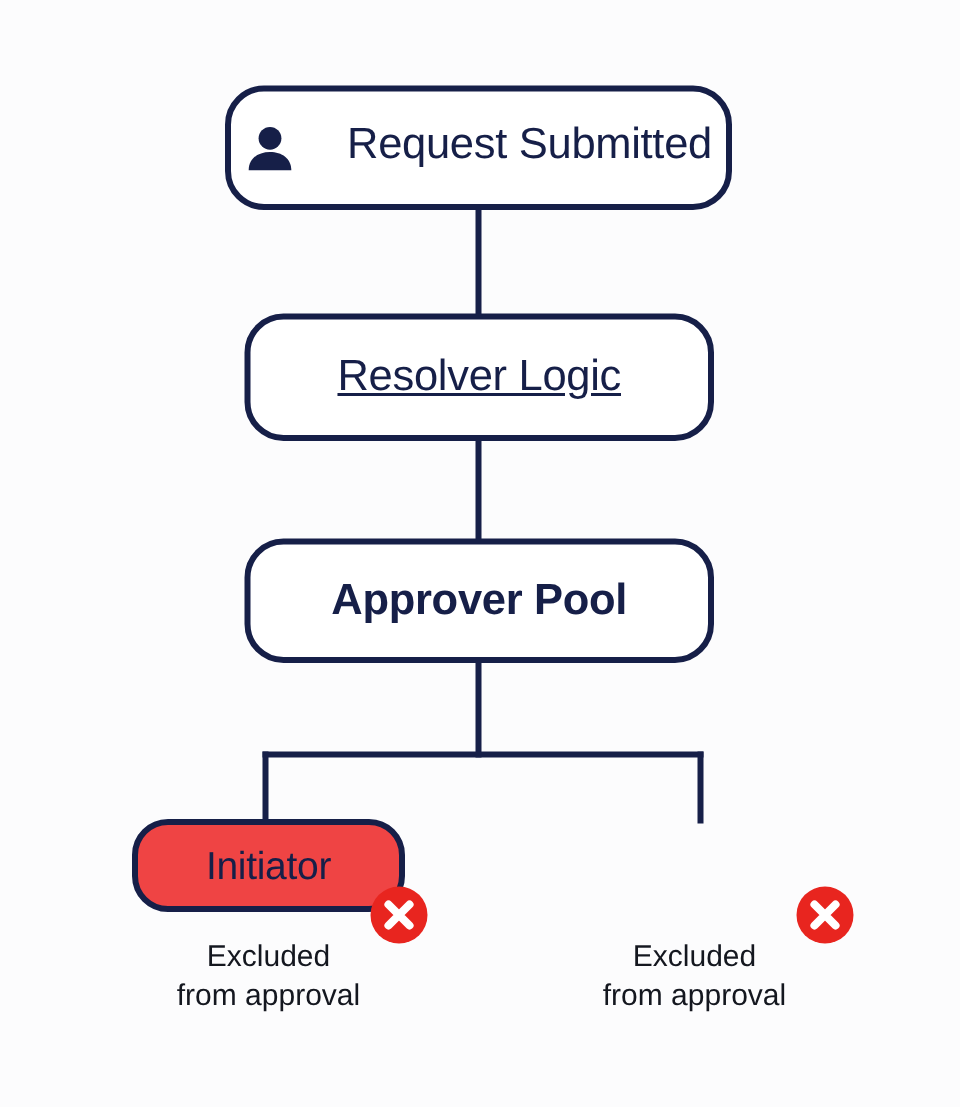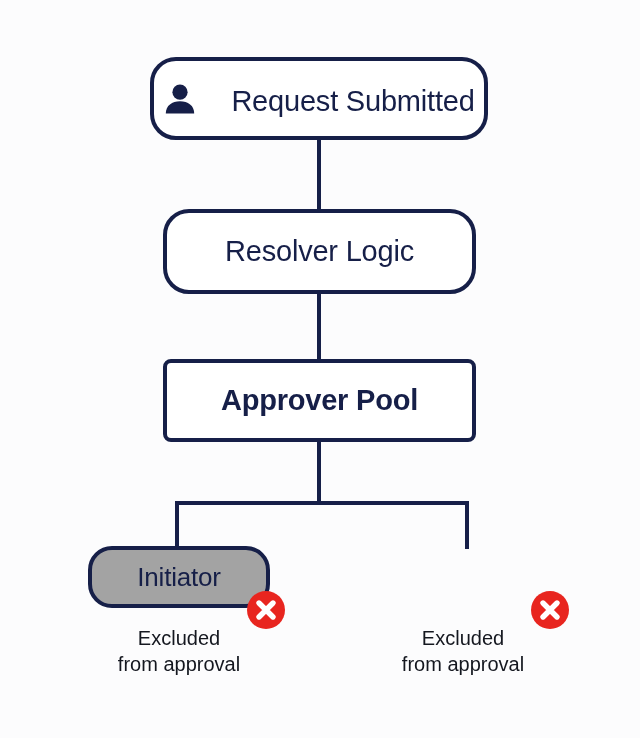--- a/index.html
+++ b/index.html
@@ -52,53 +52,54 @@
   
   #node-request {
     left: 150px;
     top: 57px;
     width: 338px;
     height: 83px;
     border-radius: 26px;
   }
   #node-request .inner {
     display: flex;
-    align-items: flex-end;
+    align-items: flex-start;
     gap: 34px;
   }
   .person-icon {
     width: 34px;
     height: 34px;
     display: block;
     flex: 0 0 auto;
   }
 
   
   #node-resolver {
     left: 163px;
     top: 209px;
     width: 313px;
     height: 85px;
     border-radius: 26px;
+    text-decoration: underline;
   }
 
   
   #node-approver {
     left: 163px;
     top: 359px;
     width: 313px;
     height: 83px;
-    border-radius: 8px;
+    border-radius: 26px;
   }
 
   
   .leaf {
     position: absolute;
     box-sizing: border-box;
-    background: #a3a3a3;
+    background: #ef4444;
     border: 4px solid #161f48;
     border-radius: 24px;
     height: 62px;
     display: flex;
     align-items: center;
     justify-content: center;
   }
   .leaf .node-label { font-size: 26px; }
   #node-initiator {
     left: 88px;

